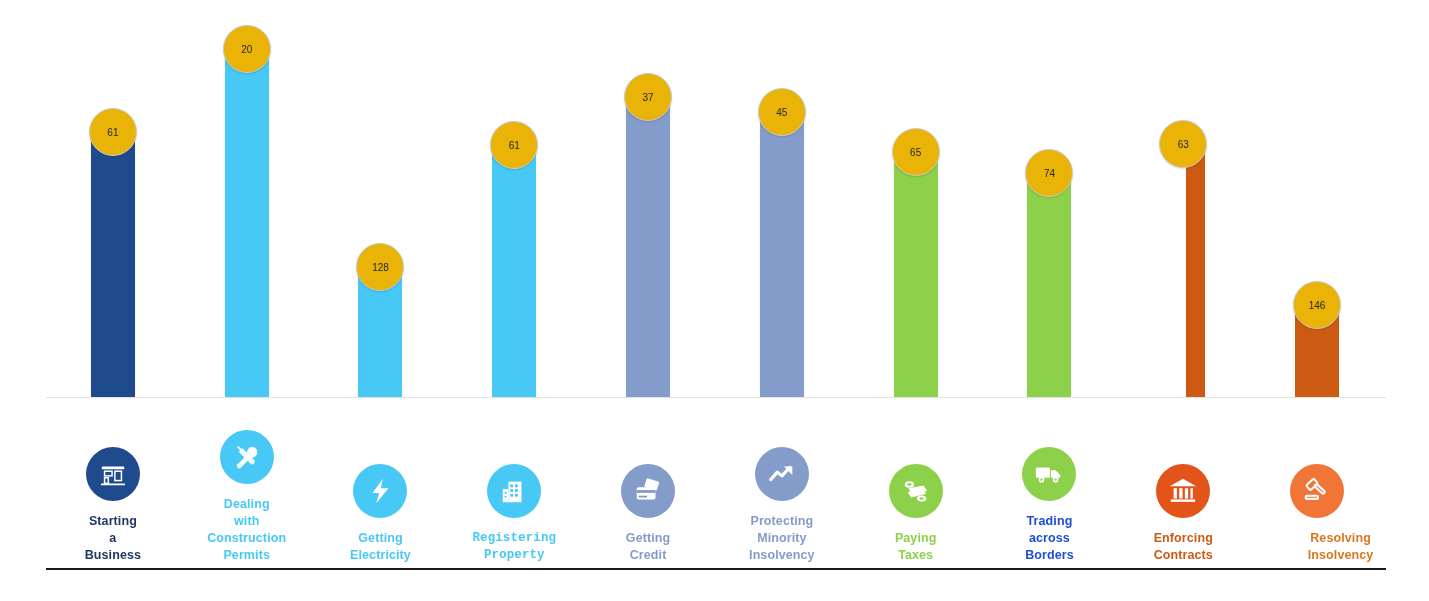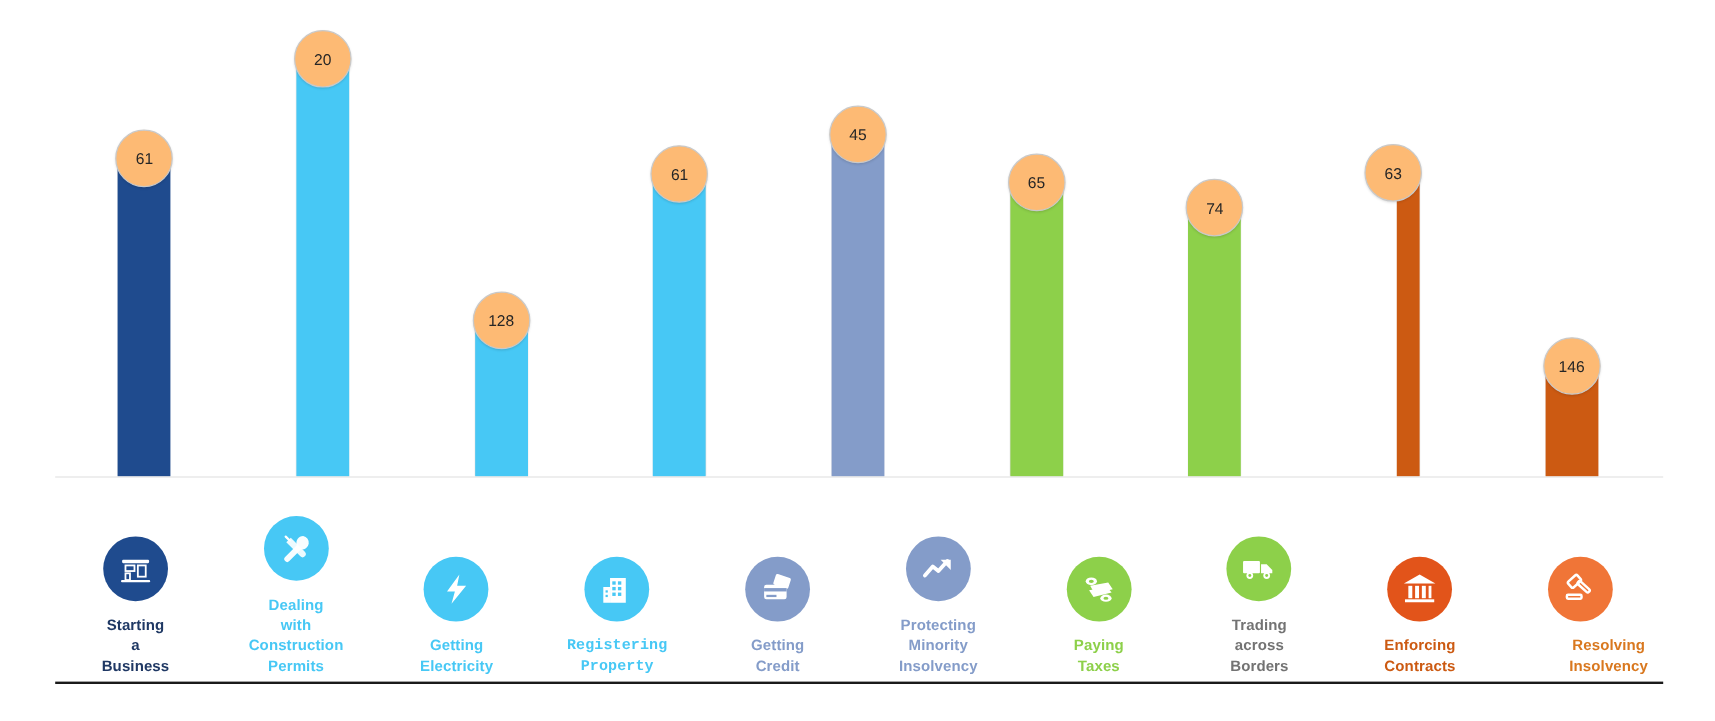--- a/index.html
+++ b/index.html
@@ -55,27 +55,27 @@
     height: 100%;
     box-shadow: 0 0 1px rgba(0,0,0,0.18);
   }
   .value-bubble {
     position: absolute;
     left: 50%;
     transform: translate(-50%, -50%);
     width: 46px;
     height: 46px;
     border-radius: 50%;
-    background: #fdba74;
+    background: #eab308;
     border: 1px solid #c9c9c9;
     box-shadow: 0 1px 2px rgba(0,0,0,0.13);
     display: flex;
     align-items: center;
     justify-content: center;
-    font-size: 13px;
+    font-size: 10px;
     color: #262626;
     font-family: "Liberation Sans", sans-serif;
     z-index: 4;
   }
 
   
   .axis-line-light {
     position: absolute;
     left: 46px;
     right: 43px;
@@ -150,20 +150,26 @@
         <div class="bar-slot">
           <div class="bar" style="height: 130px;">
             <div class="bar-fill" style="background: rgb(71, 200, 245);"></div>
             <div class="value-bubble" style="top: 0px;">128</div>
           </div>
         </div>
         <div class="bar-slot">
           <div class="bar" style="height: 252px;">
             <div class="bar-fill" style="background: rgb(71, 200, 245);"></div>
             <div class="value-bubble" style="top: 0px;">61</div>
+          </div>
+        </div>
+        <div class="bar-slot">
+          <div class="bar" style="height: 300px;">
+            <div class="bar-fill" style="background: rgb(132, 156, 201);"></div>
+            <div class="value-bubble" style="top: 0px;">37</div>
           </div>
         </div>
         <div class="bar-slot">
           <div class="bar" style="height: 285px; text-decoration: underline;">
             <div class="bar-fill" style="background: rgb(132, 156, 201);"></div>
             <div class="value-bubble" style="top: 0px;">45</div>
           </div>
         </div>
         <div class="bar-slot">
           <div class="bar" style="height: 245px;">
@@ -292,21 +298,21 @@
         <div class="legend-icon" style="background: rgb(141, 208, 74);">
           <svg width="30" height="30" viewBox="0 0 32 32">
         <rect x="2" y="9" width="15" height="11" rx="1" fill="white"></rect>
         <path d="M18 12h5l5 5v3h-10z" fill="white"></path>
         <circle cx="8" cy="22" r="3" fill="white"></circle>
             <circle cx="8" cy="22" r="1.3" fill="#8dd04a"></circle>
         <circle cx="23" cy="22" r="3" fill="white"></circle>
             <circle cx="23" cy="22" r="1.3" fill="#8dd04a"></circle>
       </svg>
         </div>
-        <div class="legend-label" style="color: #737373;">Trading
+        <div class="legend-label" style="color: #1d4ed8;">Trading
 across
 Borders</div>
       </div>
       <div class="legend-item">
         <div class="legend-icon" style="background: rgb(226, 84, 26);">
           <svg width="30" height="30" viewBox="0 0 32 32">
         <path d="M16 3 2 11h28z" fill="white"></path>
         <g fill="white">
           <rect x="6" y="13" width="3.5" height="11"></rect>
           <rect x="12" y="13" width="3.5" height="11"></rect>

